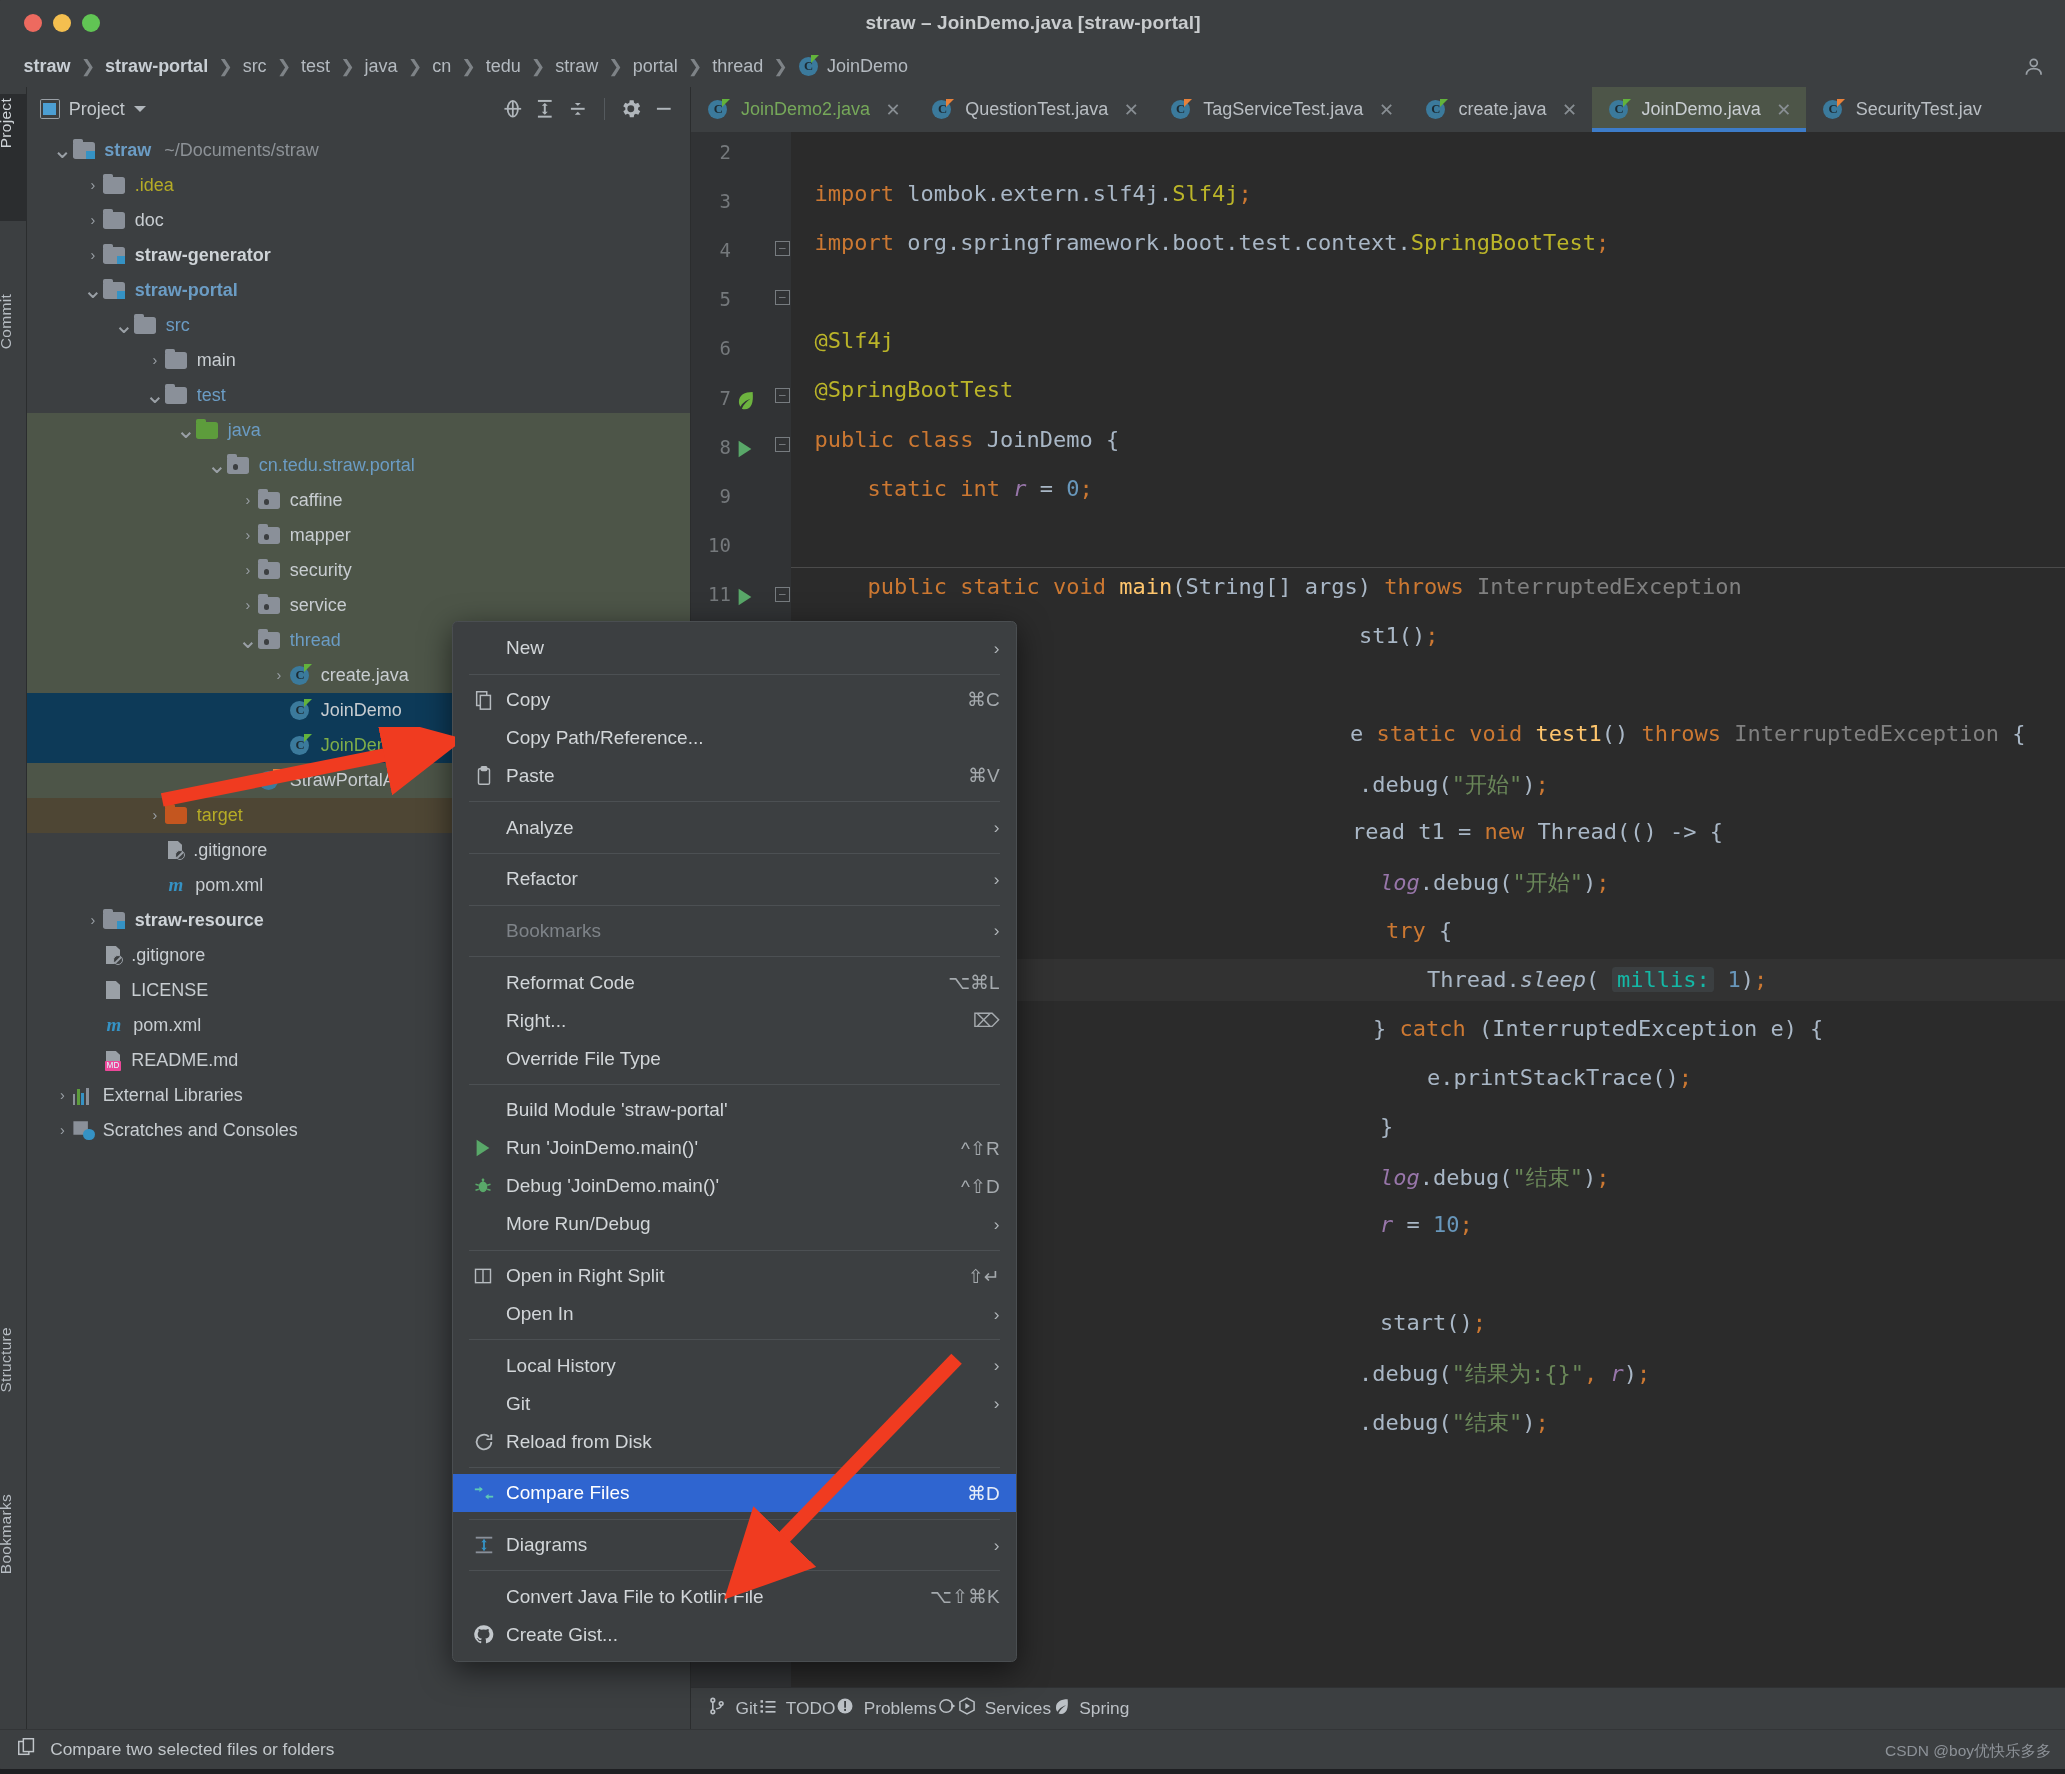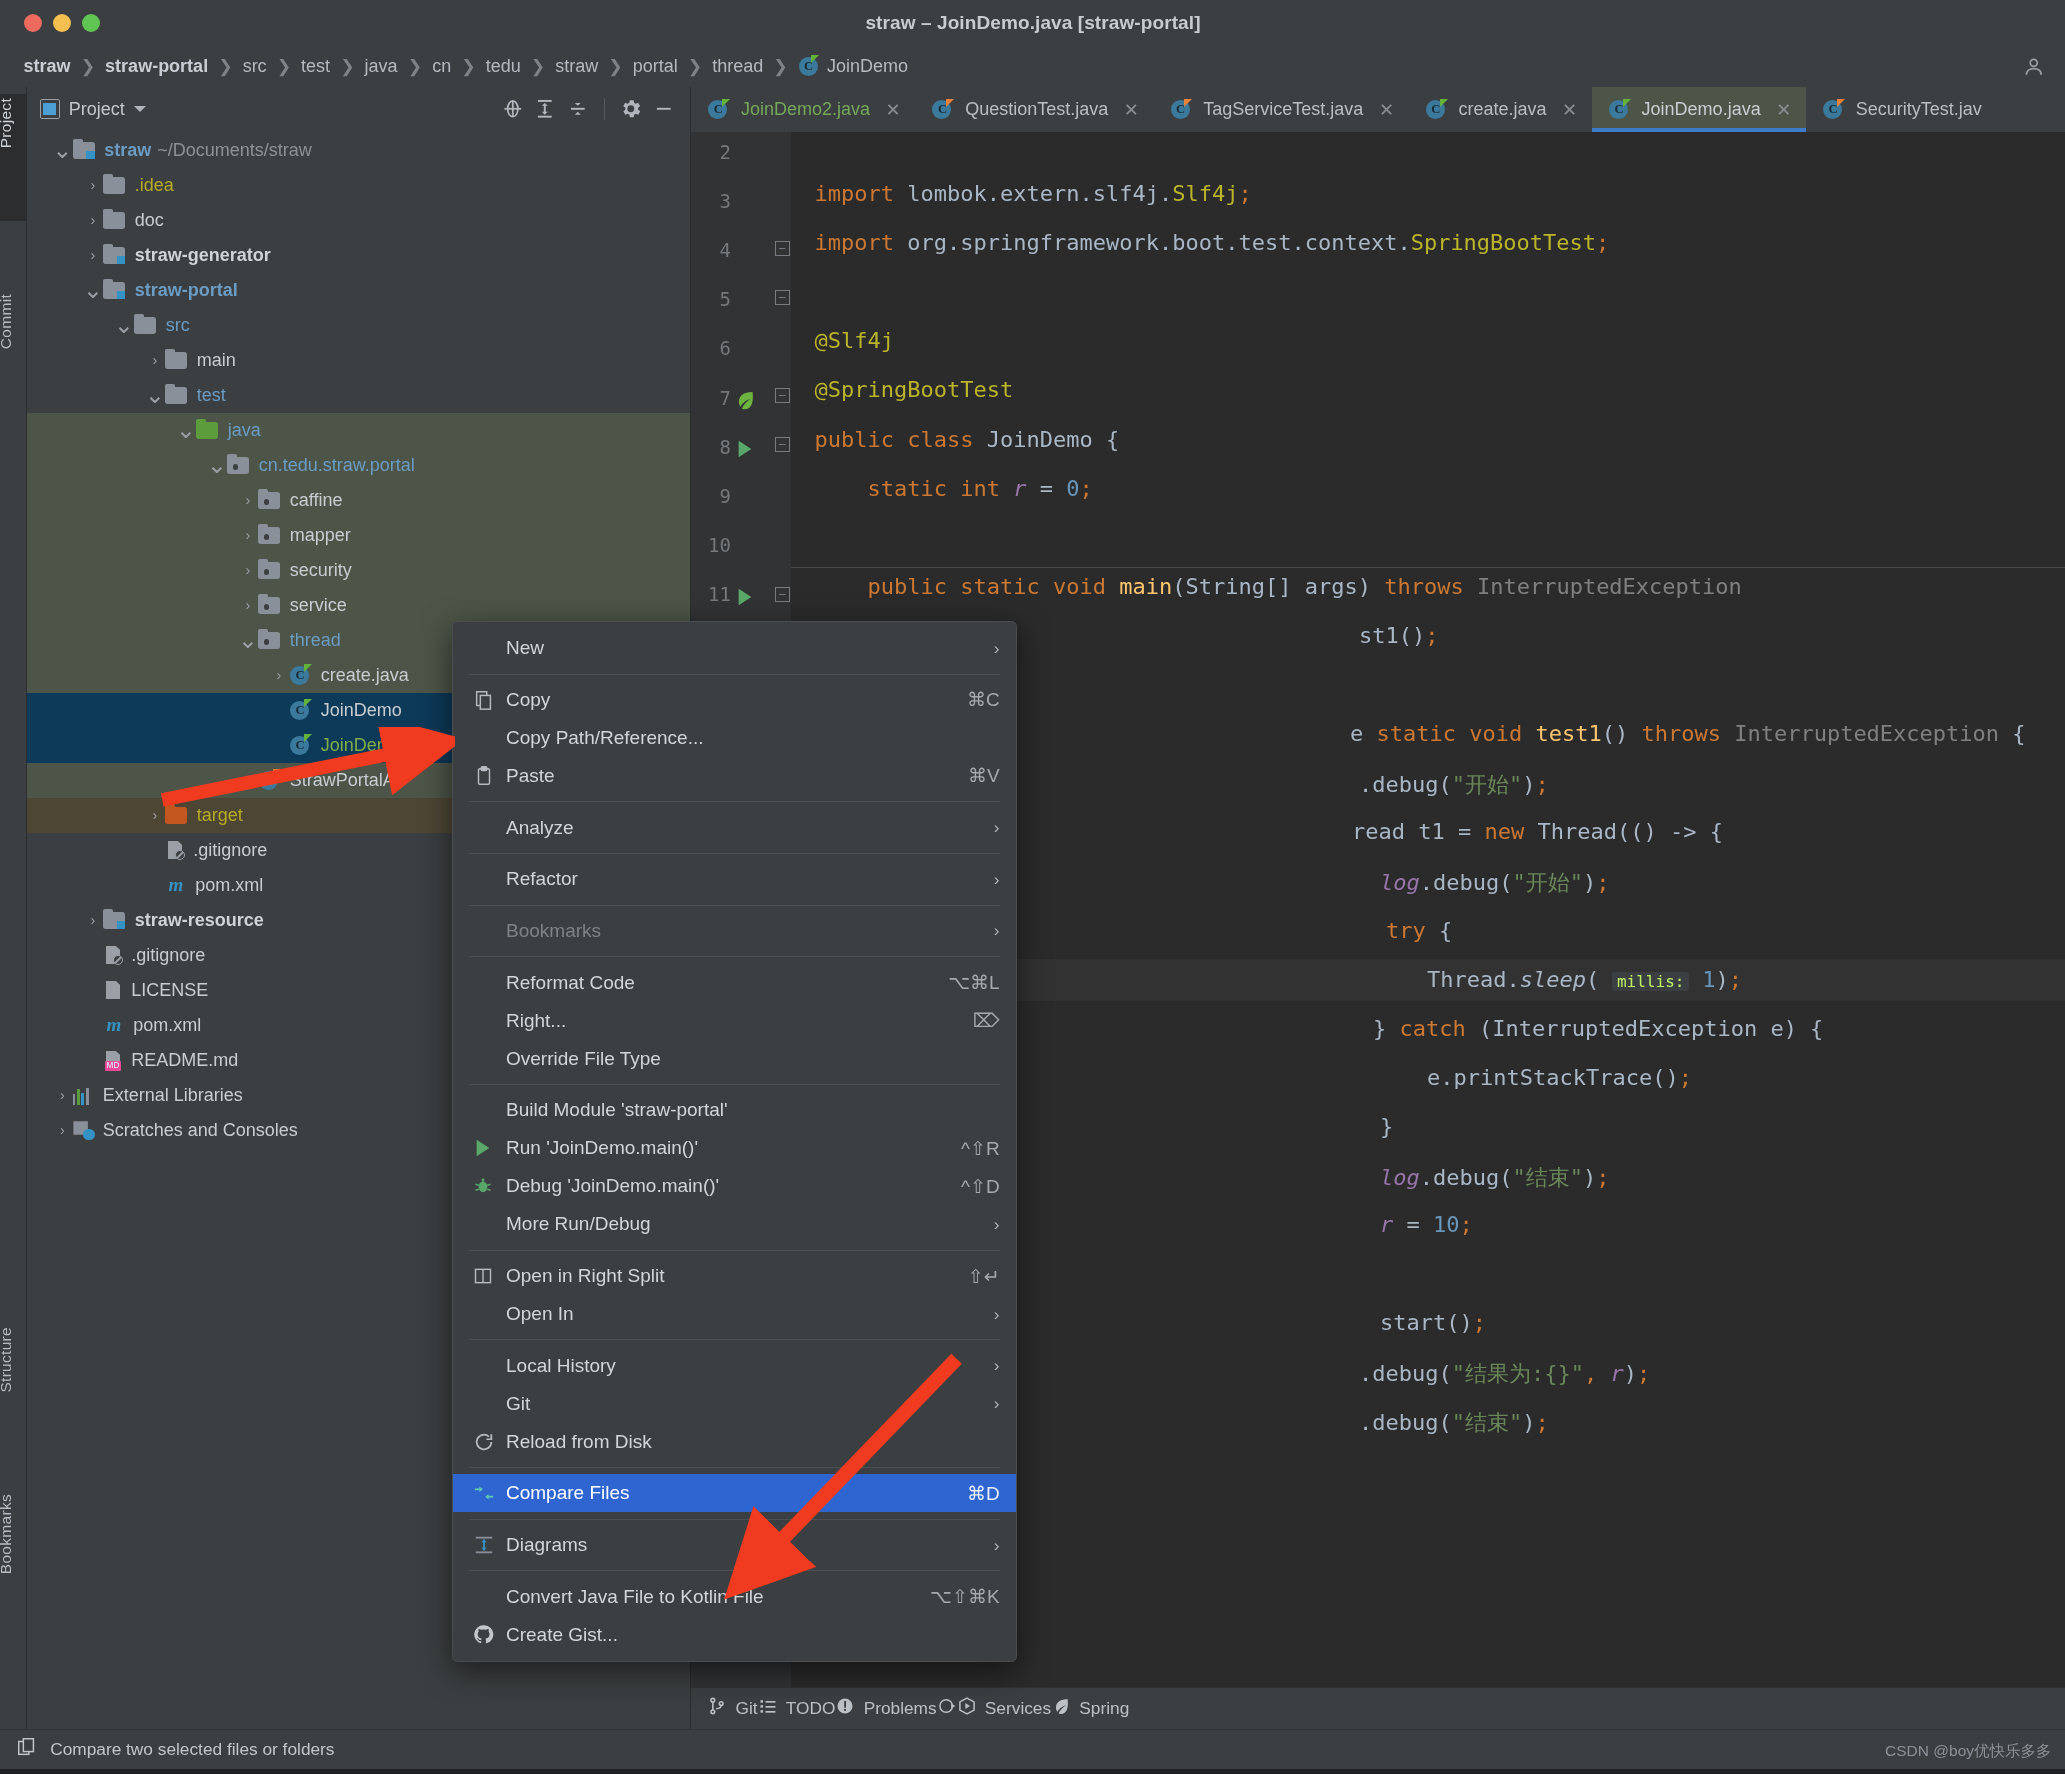--- a/index.html
+++ b/index.html
@@ -90,21 +90,21 @@
   .trow.sel { background:#0d3a58; }
   .trow.target-row { background:#4e4634; }
   .arrow { width:20px; flex:0 0 auto; color:#9aa0a6; font-size:14.5px; text-align:center; }
   .arrow.none { color:transparent; }
   .tname { margin-left:8.2px; }
   .tname.blue { color:#6b9cc4; }
   .tname.blue-bold { color:#6b9cc4; font-weight:bold; }
   .tname.bold { font-weight:bold; color:#ced3d7; }
   .tname.yellow { color:#b6ac26; }
   .tname.green { color:#7fae49; }
-  .tpath { margin-left:6px; color:#8d9297; }
+  .tpath { margin-left:13px; color:#8d9297; }
 
   
   .ic { width:23.6px;height:20px;flex:0 0 auto;position:relative;display:inline-block; }
   .fld { width:22px;height:17.3px;background:#8a9099;border-radius:1.8px 2.7px 2.7px 2.7px; position:absolute; top:1.8px;}
   .fld::before{content:"";position:absolute;top:-3.6px;left:0;width:10px;height:4.5px;background:#8a9099;border-radius:1.8px 1.8px 0 0;}
   .fld.green{background:#5d9c3c;} .fld.green::before{background:#5d9c3c;}
   .fld.orange{background:#c4561f;} .fld.orange::before{background:#c4561f;}
   .mod-badge{position:absolute;right:0;bottom:0;width:8.2px;height:8.2px;background:#3592c4;}
   .pkg-dot{position:absolute;left:5.5px;top:7.3px;width:5.5px;height:5.5px;background:#3c3f41;border-radius:50%;}
 
@@ -146,21 +146,21 @@
   .gutter-icon { position:absolute; left:64px; }
   .code {
     flex:1 1 auto; position:relative; font-family:"DejaVu Sans Mono", monospace;
     font-size:22px; color:#a9b7c6; white-space:pre; overflow:hidden;
   }
   .cline { position:absolute; left:23.6px; white-space:pre; }
   .kw { color:#cc7832; }
   .str { color:#6a8759; } .num{color:#6897bb;} .cls{color:#a9b7c6;}
   .ann { color:#bbb529; } .fn{color:#ffc66d;} .fld2{color:#9876aa;font-style:italic;} .gray{color:#808080;}
   .semi{color:#cc7832;}
-  .hintbox{background:#3b3f41;color:#bef264;border-radius:3.6px;padding:0 4.5px;font-size:16px;}
+  .hintbox{background:#3b3f41;color:#14b8a6;border-radius:3.6px;padding:0 4.5px;font-size:22px;}
   .foldmark { position:absolute; left:84px; width:14.5px; height:14.5px; border:0.9px solid #777c80; color:#888d91; font-size:11.8px; line-height:11.8px; text-align:center; background:#313335;}
   .hl-line { position:absolute; left:0; right:0; background:#323232; }
   .caret-row { position:absolute; left:0; right:0; height:0.9px; background:#4b4b4b; }
 
   
   .bottombar {
     height:42px; background:#3c3f41; flex:0 0 auto; display:flex; align-items:center;
     padding:0 16.4px; color:#bcc1c6; font-size:17.3px; border-top:0.9px solid #2f3133;
   }
   .bb-item{display:flex;align-items:center;gap:8.2px;}

